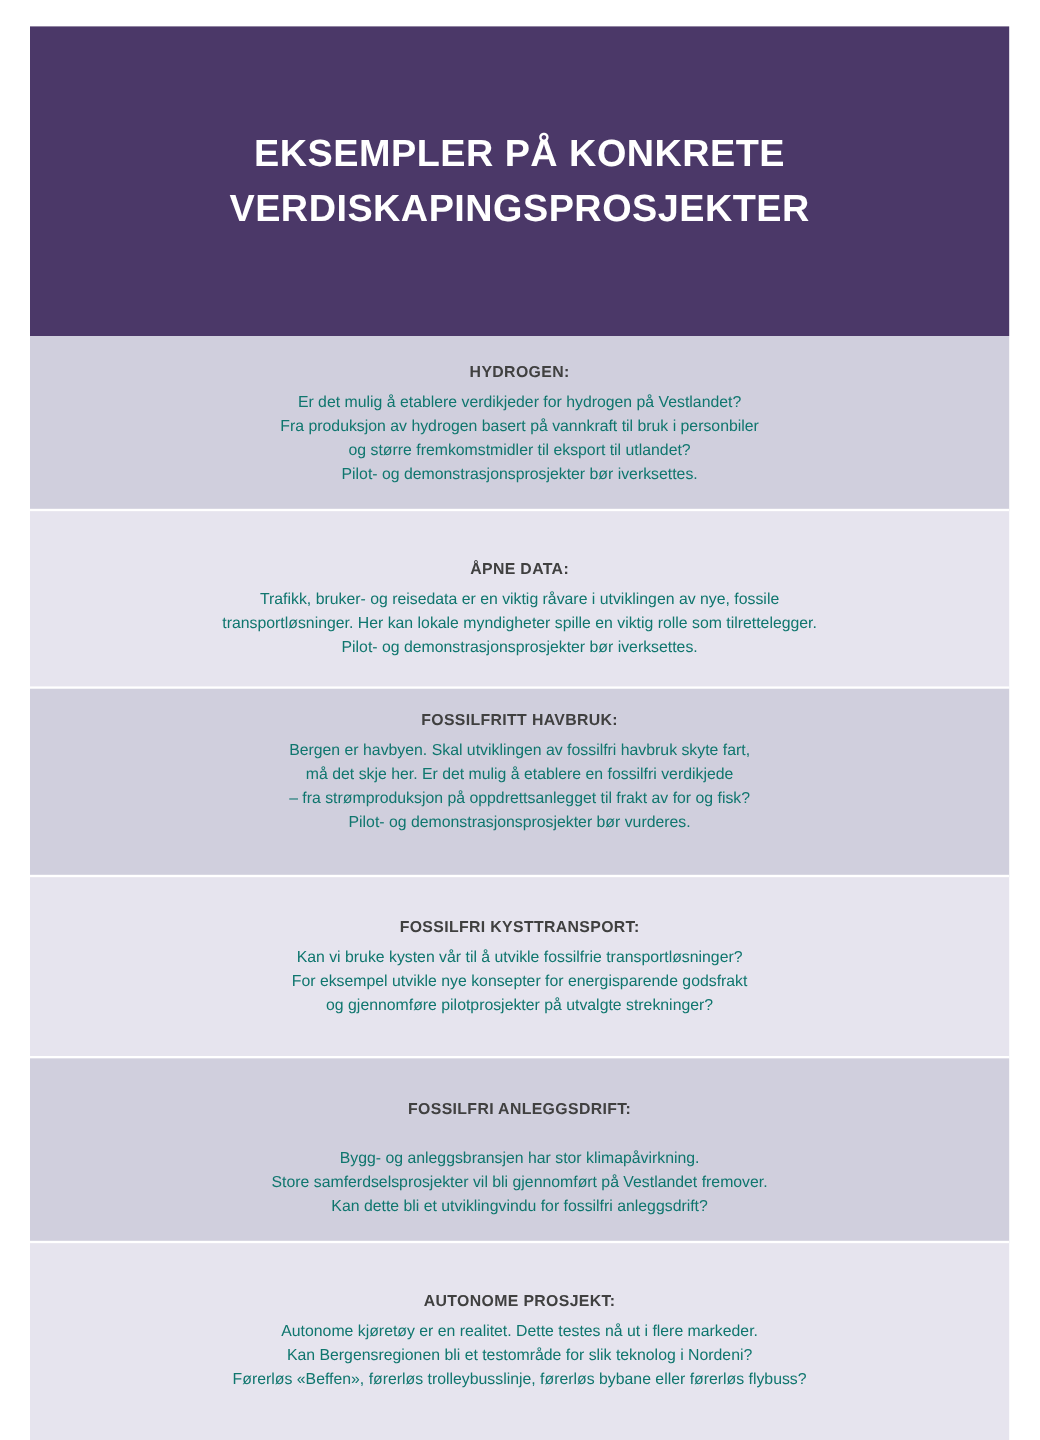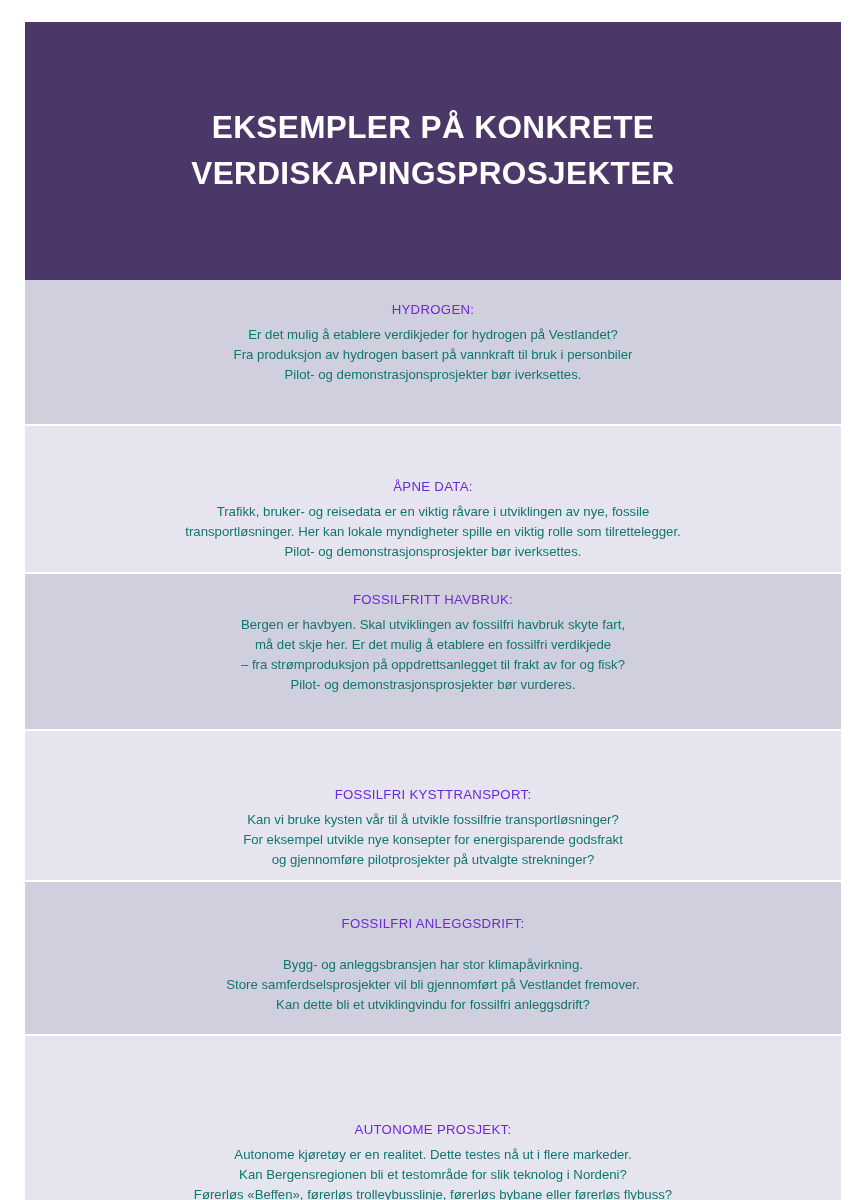--- a/index.html
+++ b/index.html
@@ -53,33 +53,33 @@
     box-sizing: border-box;
     display: flex;
     flex-direction: column;
     align-items: center;
     justify-content: flex-start;
     border-bottom: 2px solid #ffffff;
     padding-top: 22px;
     padding-bottom: 10px;
   }
   .section.shade-dark { background: #d0cfdd; }
-  .section.shade-light { background: #e6e4ee; justify-content: flex-end; }
+  .section.shade-light { background: #e6e4ee; }
 
   .section.s1 { height: 146px; padding-top: 20px; }
   .section.s2 { height: 148px; padding-top: 38px; }
   .section.s3 { height: 157px; padding-top: 16px; }
   .section.s4 { height: 151px; padding-top: 32px; }
   .section.s5 { height: 154px; padding-top: 32px; gap: 16px; }
   .section.s6 { height: 179px; padding-top: 38px; border-bottom: none; }
 
   .section-heading {
     font-size: 13.2px;
-    font-weight: normal;
-    color: #6d28d9;
+    font-weight: bold;
+    color: #404040;
     letter-spacing: 0.3px;
     text-align: center;
     margin: 0 0 5px 0;
     line-height: 1.5;
   }
   .section-body {
     margin: 0;
     padding: 0;
     list-style: none;
     text-align: center;
@@ -103,20 +103,21 @@
       <div class="title-line">VERDISKAPINGSPROSJEKTER</div>
     </div>
 
     <div class="sections">
 
       <div class="section shade-dark s1">
         <div class="section-heading">HYDROGEN:</div>
         <div class="section-body">
           <div class="body-line">Er det mulig å etablere verdikjeder for hydrogen på Vestlandet?</div>
           <div class="body-line">Fra produksjon av hydrogen basert på vannkraft til bruk i personbiler</div>
+          <div class="body-line">og større fremkomstmidler til eksport til utlandet?</div>
           <div class="body-line">Pilot- og demonstrasjonsprosjekter bør iverksettes.</div>
         </div>
       </div>
 
       <div class="section shade-light s2">
         <div class="section-heading">ÅPNE DATA:</div>
         <div class="section-body">
           <div class="body-line">Trafikk, bruker- og reisedata er en viktig råvare i utviklingen av nye, fossile</div>
           <div class="body-line">transportløsninger. Her kan lokale myndigheter spille en viktig rolle som tilrettelegger.</div>
           <div class="body-line">Pilot- og demonstrasjonsprosjekter bør iverksettes.</div>

